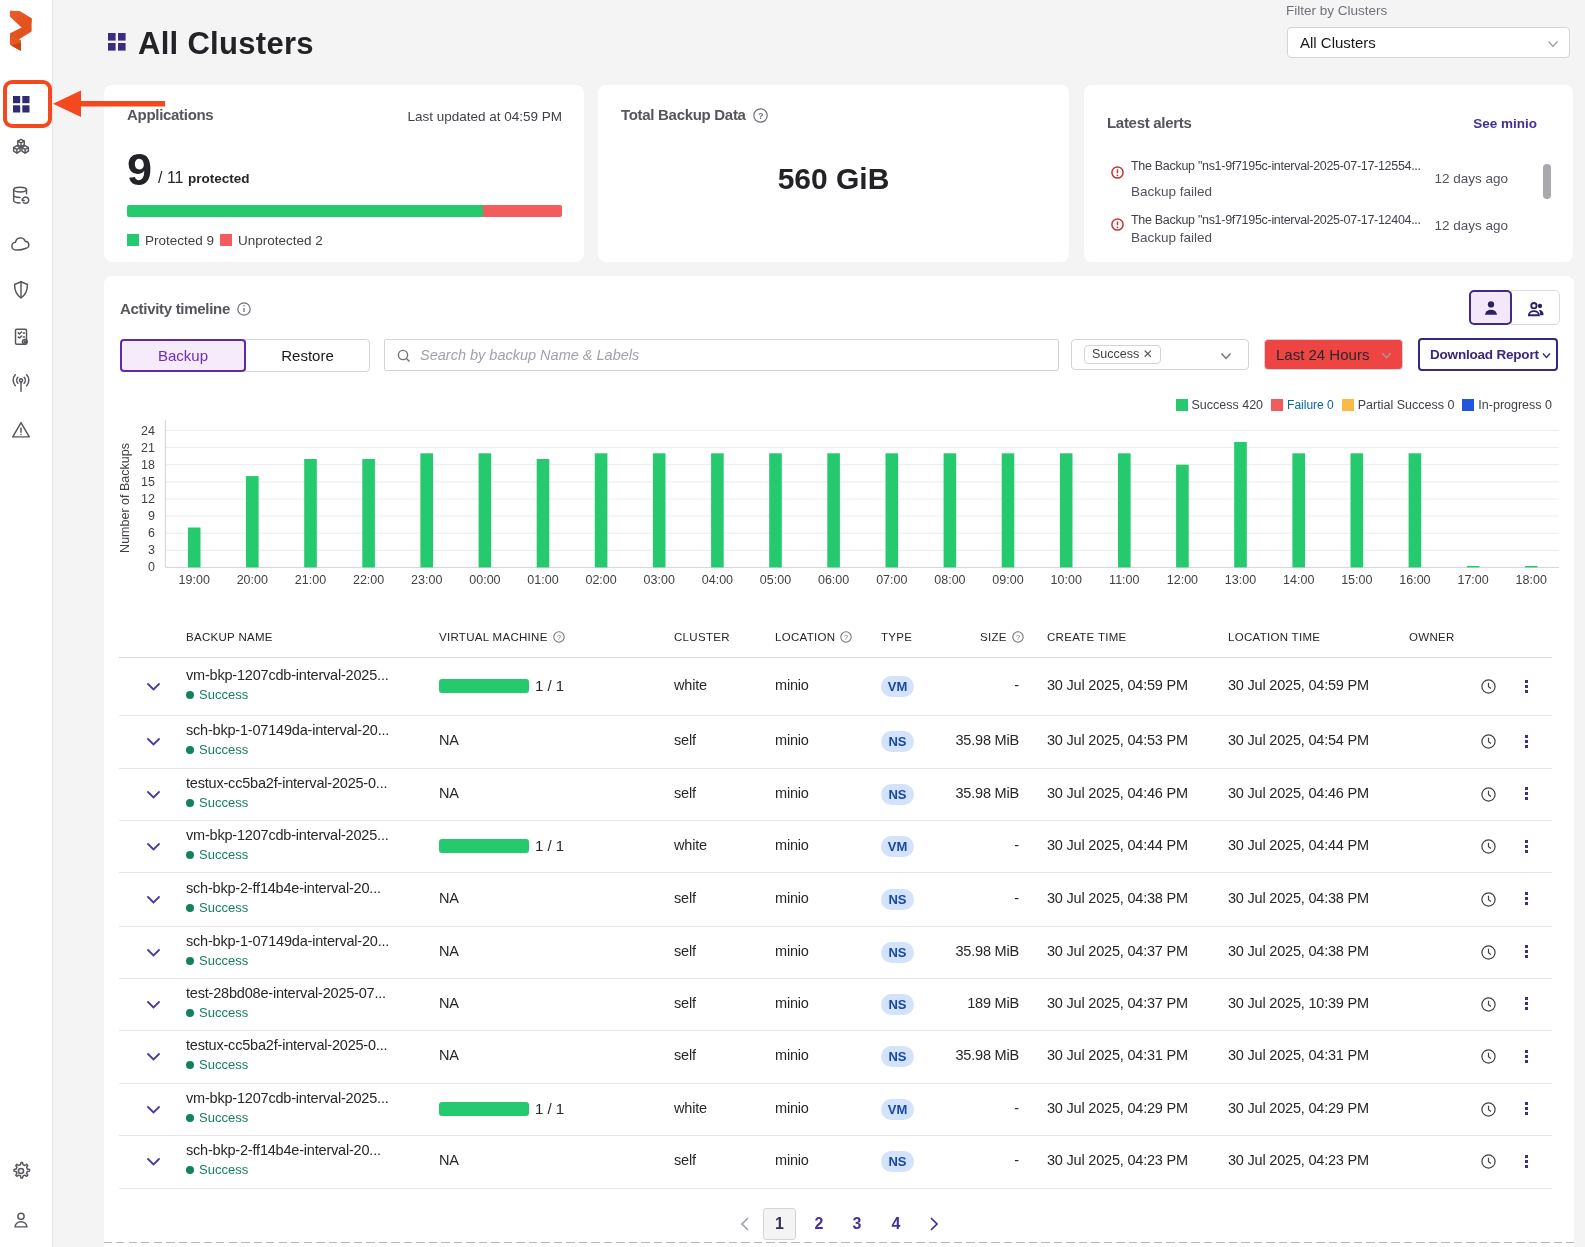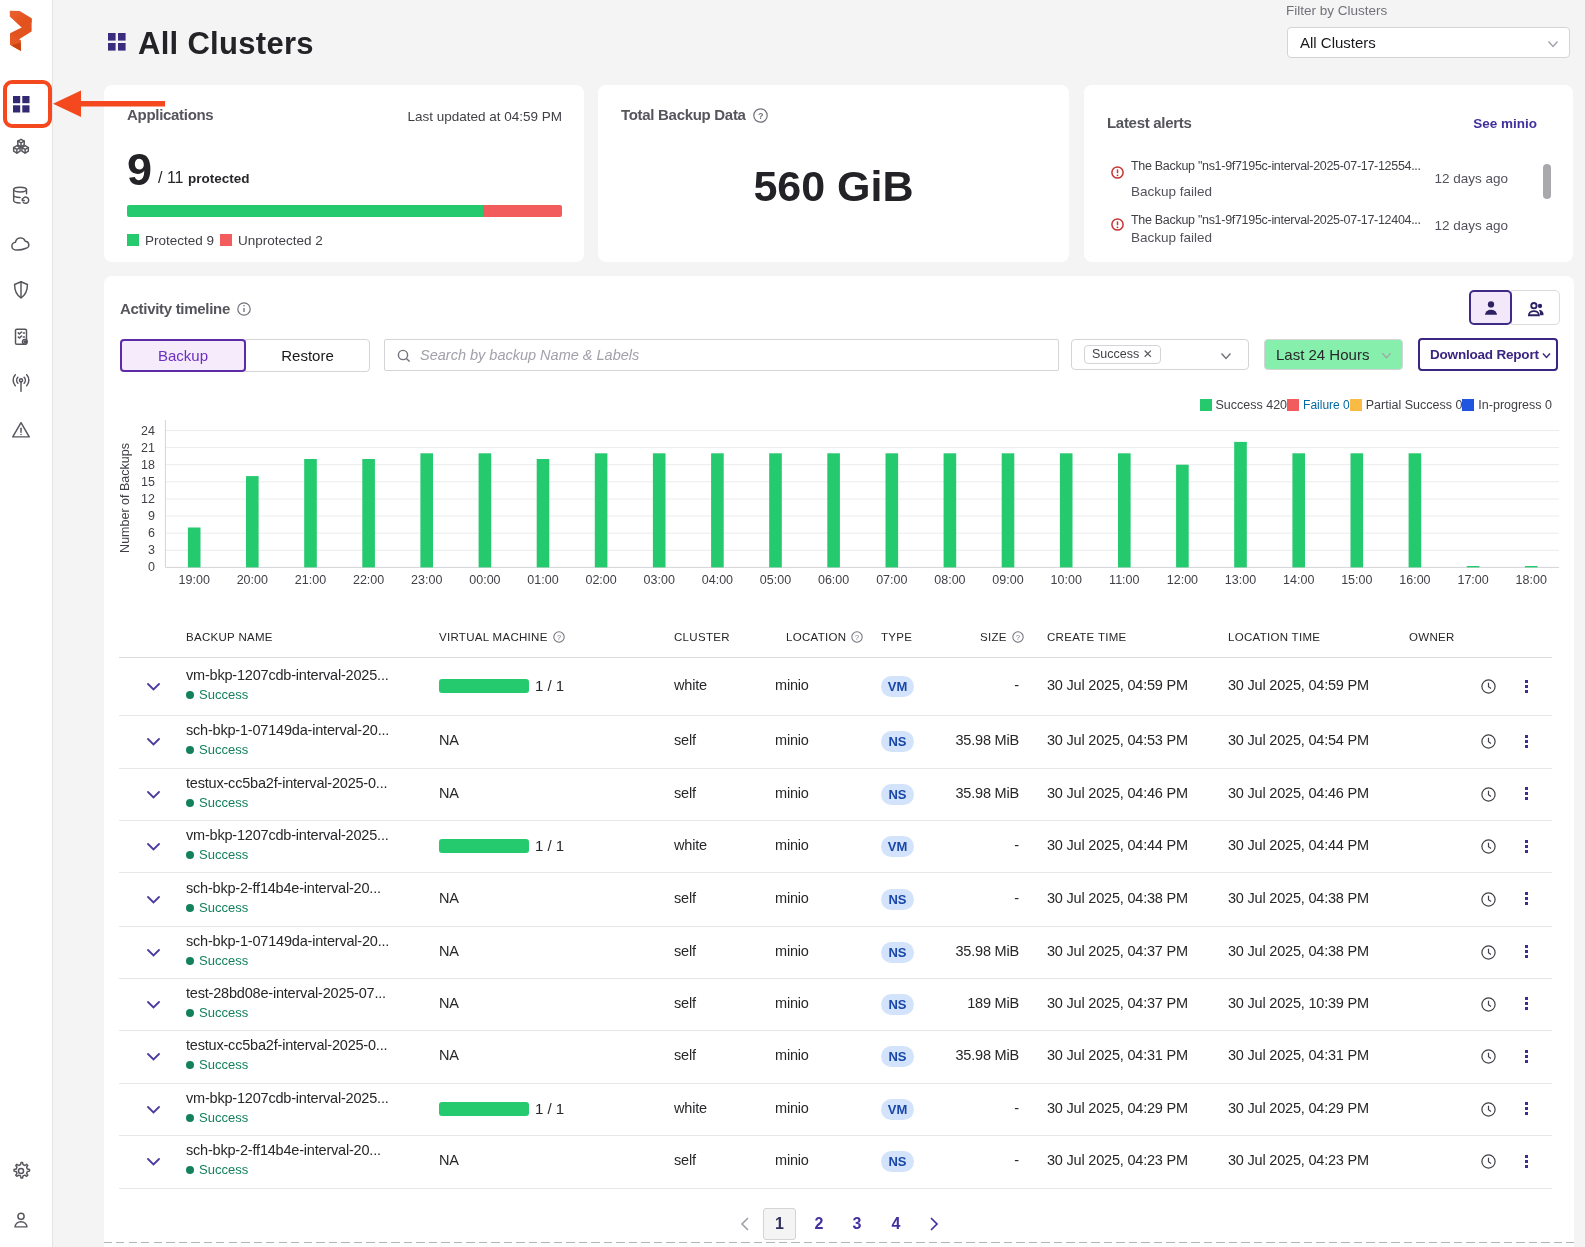--- a/index.html
+++ b/index.html
@@ -117,21 +117,21 @@
 </div>
 <div class="abs" style="left:127px;top:234px;width:12px;height:12px;background:#25c96e;"></div>
 <div class="abs" style="left:145px;top:233px;font-size:13.5px;color:#3f3f46;">Protected 9</div>
 <div class="abs" style="left:220px;top:234px;width:12px;height:12px;background:#f25c5c;"></div>
 <div class="abs" style="left:238px;top:233px;font-size:13.5px;color:#3f3f46;">Unprotected 2</div>
 <div class="card" style="left:598px;top:85px;width:471px;height:177px;"></div>
 <div class="lbl" style="left:621px;top:106px;align-items:flex-end;">Total Backup Data <svg width="15" height="15" viewBox="0 0 15 15" style="flex:none;">
       <circle cx="7.5" cy="7.5" r="6.7" fill="none" stroke="#71717a" stroke-width="1.2"></circle>
       <text x="7.5" y="10.7" text-anchor="middle" font-size="9" fill="#71717a" font-family="Liberation Sans">?</text>
     </svg></div>
-<div class="abs" style="left:598px;top:162px;width:471px;text-align:center;font-size:43px;font-weight:700;color:#232327;">560 GiB</div>
+<div class="abs" style="left:598px;top:162px;width:471px;text-align:center;font-size:30px;font-weight:700;color:#232327;">560 GiB</div>
 <div class="card" style="left:1084px;top:85px;width:489px;height:177px;"></div>
 <div class="lbl" style="left:1107px;top:114px;">Latest alerts</div>
 <div class="abs" style="right:48px;top:116px;font-size:13.5px;font-weight:700;color:#41309b;">See minio</div>
 <svg class="abs" style="left:1111px;top:166px;" width="13" height="13" viewBox="0 0 13 13">
     <circle cx="6.5" cy="6.5" r="5.6" fill="none" stroke="#c63434" stroke-width="1.5"></circle>
     <path d="M6.5 3.4 L6.5 7.2" stroke="#c63434" stroke-width="1.5"></path>
     <circle cx="6.5" cy="9.3" r="0.9" fill="#c63434"></circle>
   </svg>
 <div class="abs" style="left:1131px;top:159px;font-size:12.5px;letter-spacing:-0.3px;color:#3f3f46;">The Backup "ns1-9f7195c-interval-2025-07-17-12554...</div>
 <div class="abs" style="left:1131px;top:184px;font-size:13.5px;color:#52525b;">Backup failed</div>
@@ -159,21 +159,21 @@
       <path d="M9.4 9.4 L12.6 12.6" stroke="#71717a" stroke-width="1.4"></path>
     </svg>
 <div class="abs" style="left:35px;top:0;line-height:30px;font-size:14.5px;font-style:italic;color:#a1a1aa;">Search by backup Name &amp; Labels</div>
 </div>
 <div class="abs" style="left:1071px;top:339px;width:178px;height:31px;background:#fff;border:1px solid #d4d4d8;border-radius:4px;">
 <div class="abs" style="left:12px;top:5px;height:19px;border:1px solid #d4d4d8;border-radius:4px;padding:0 7px;line-height:17px;font-size:12.5px;color:#3f3f46;">Success <span style="font-size:12px;color:#52525b;">✕</span></div>
 <svg class="abs" style="right:15px;top:9px;" width="14" height="14" viewBox="0 0 14 14">
       <path d="M2.5 4.5 L7 9.5 L11.5 4.5" fill="none" stroke="#71717a" stroke-width="1.4"></path>
     </svg>
 </div>
-<div class="abs" style="left:1264px;top:339px;width:139px;height:31px;background:#86efac;border:1px solid #d4d4d8;border-radius:4px;">
+<div class="abs" style="left:1264px;top:339px;width:139px;height:31px;background:#ef4444;border:1px solid #d4d4d8;border-radius:4px;">
 <div class="abs" style="left:11px;top:0;line-height:29px;font-size:15px;color:#27272a;">Last 24 Hours</div>
 <svg class="abs" style="right:9px;top:9px;" width="13" height="13" viewBox="0 0 14 14">
       <path d="M2.5 4.5 L7 9.5 L11.5 4.5" fill="none" stroke="#a1a1aa" stroke-width="1.4"></path>
     </svg>
 </div>
 <div class="abs" style="left:1418px;top:338px;width:140px;height:33px;background:#fff;border:2px solid #3b2582;border-radius:4px;white-space:nowrap;">
 <div class="abs" style="left:10px;top:0;line-height:29px;font-size:13.5px;font-weight:700;color:#3b2582;letter-spacing:-0.2px;">Download Report</div>
 <svg class="abs" style="right:4px;top:10px;" width="11" height="11" viewBox="0 0 14 14">
       <path d="M2.5 4.5 L7 9.5 L11.5 4.5" fill="none" stroke="#3b2582" stroke-width="1.8"></path>
     </svg>
@@ -187,21 +187,21 @@
       <circle cx="16.8" cy="8.4" r="2.6" fill="#2e2163"></circle>
       <path d="M15.5 13.2 a5 5 0 0 1 5.4 6.3 l-4 0 a7 7 0 0 0 -1.4 -6.3 Z" fill="#2e2163"></path>
     </svg>
 </div>
 <div class="abs" style="left:1469px;top:290px;width:43px;height:35px;background:#f3e8fa;border:2px solid #3f2a85;border-radius:5px;">
 <svg class="abs" style="left:11px;top:7px;" width="18" height="18" viewBox="0 0 24 24">
       <circle cx="12" cy="7.2" r="4.2" fill="#2e2163"></circle>
       <path d="M4 21 a8 6.8 0 0 1 16 0 Z" fill="#2e2163"></path>
     </svg>
 </div>
-<div class="abs" style="right:33px;top:398px;display:flex;align-items:flex-start;gap:0;">
+<div class="abs" style="right:33px;top:398px;display:flex;align-items:flex-start;gap:8px;">
 <span style="display:flex;align-items:center;gap:4px;">
       <span style="width:12px;height:12px;background:#25c96e;display:inline-block;"></span>
       <span style="font-size:12.5px;color:#3f3f46;">Success 420</span>
     </span>
 <span style="display:flex;align-items:center;gap:4px;">
       <span style="width:12px;height:12px;background:#f25c5c;display:inline-block;"></span>
       <span style="font-size:12px;color:#0369a1;">Failure 0</span>
     </span>
 <span style="display:flex;align-items:center;gap:4px;">
       <span style="width:12px;height:12px;background:#f9bb43;display:inline-block;"></span>
@@ -281,21 +281,21 @@
     <text x="1369.1" y="163.5" text-anchor="middle" font-size="12.5" fill="#3f3f46">17:00</text>
     <rect x="1420.9" y="146.0" width="12.6" height="1.4" fill="#25c96e"></rect>
     <text x="1427.2" y="163.5" text-anchor="middle" font-size="12.5" fill="#3f3f46">18:00</text>
   </svg>
 <div class="abs" style="left:186px;top:631px;display:flex;align-items:center;gap:5px;font-size:11.5px;color:#27272a;letter-spacing:0.3px;">BACKUP NAME</div>
 <div class="abs" style="left:439px;top:631px;display:flex;align-items:center;gap:5px;font-size:11.5px;color:#27272a;letter-spacing:0.3px;">VIRTUAL MACHINE <svg width="12" height="12" viewBox="0 0 15 15" style="flex:none;">
       <circle cx="7.5" cy="7.5" r="6.5" fill="none" stroke="#71717a" stroke-width="1.3"></circle>
       <text x="7.5" y="10.8" text-anchor="middle" font-size="9" fill="#71717a" font-family="Liberation Sans">?</text>
     </svg></div>
 <div class="abs" style="left:674px;top:631px;display:flex;align-items:center;gap:5px;font-size:11.5px;color:#27272a;letter-spacing:0.3px;">CLUSTER</div>
-<div class="abs" style="left:775px;top:631px;display:flex;align-items:center;gap:5px;font-size:11.5px;color:#27272a;letter-spacing:0.3px;margin-left:11px;">LOCATION <svg width="12" height="12" viewBox="0 0 15 15" style="flex:none;">
+<div class="abs" style="left:775px;top:631px;display:flex;align-items:center;gap:5px;font-size:11.5px;color:#27272a;letter-spacing:0.3px;">LOCATION <svg width="12" height="12" viewBox="0 0 15 15" style="flex:none;">
       <circle cx="7.5" cy="7.5" r="6.5" fill="none" stroke="#71717a" stroke-width="1.3"></circle>
       <text x="7.5" y="10.8" text-anchor="middle" font-size="9" fill="#71717a" font-family="Liberation Sans">?</text>
     </svg></div>
 <div class="abs" style="left:881px;top:631px;display:flex;align-items:center;gap:5px;font-size:11.5px;color:#27272a;letter-spacing:0.3px;">TYPE</div>
 <div class="abs" style="left:980px;top:631px;display:flex;align-items:center;gap:5px;font-size:11.5px;color:#27272a;letter-spacing:0.3px;">SIZE <svg width="12" height="12" viewBox="0 0 15 15" style="flex:none;">
       <circle cx="7.5" cy="7.5" r="6.5" fill="none" stroke="#71717a" stroke-width="1.3"></circle>
       <text x="7.5" y="10.8" text-anchor="middle" font-size="9" fill="#71717a" font-family="Liberation Sans">?</text>
     </svg></div>
 <div class="abs" style="left:1047px;top:631px;display:flex;align-items:center;gap:5px;font-size:11.5px;color:#27272a;letter-spacing:0.3px;">CREATE TIME</div>
 <div class="abs" style="left:1228px;top:631px;display:flex;align-items:center;gap:5px;font-size:11.5px;color:#27272a;letter-spacing:0.3px;">LOCATION TIME</div>

